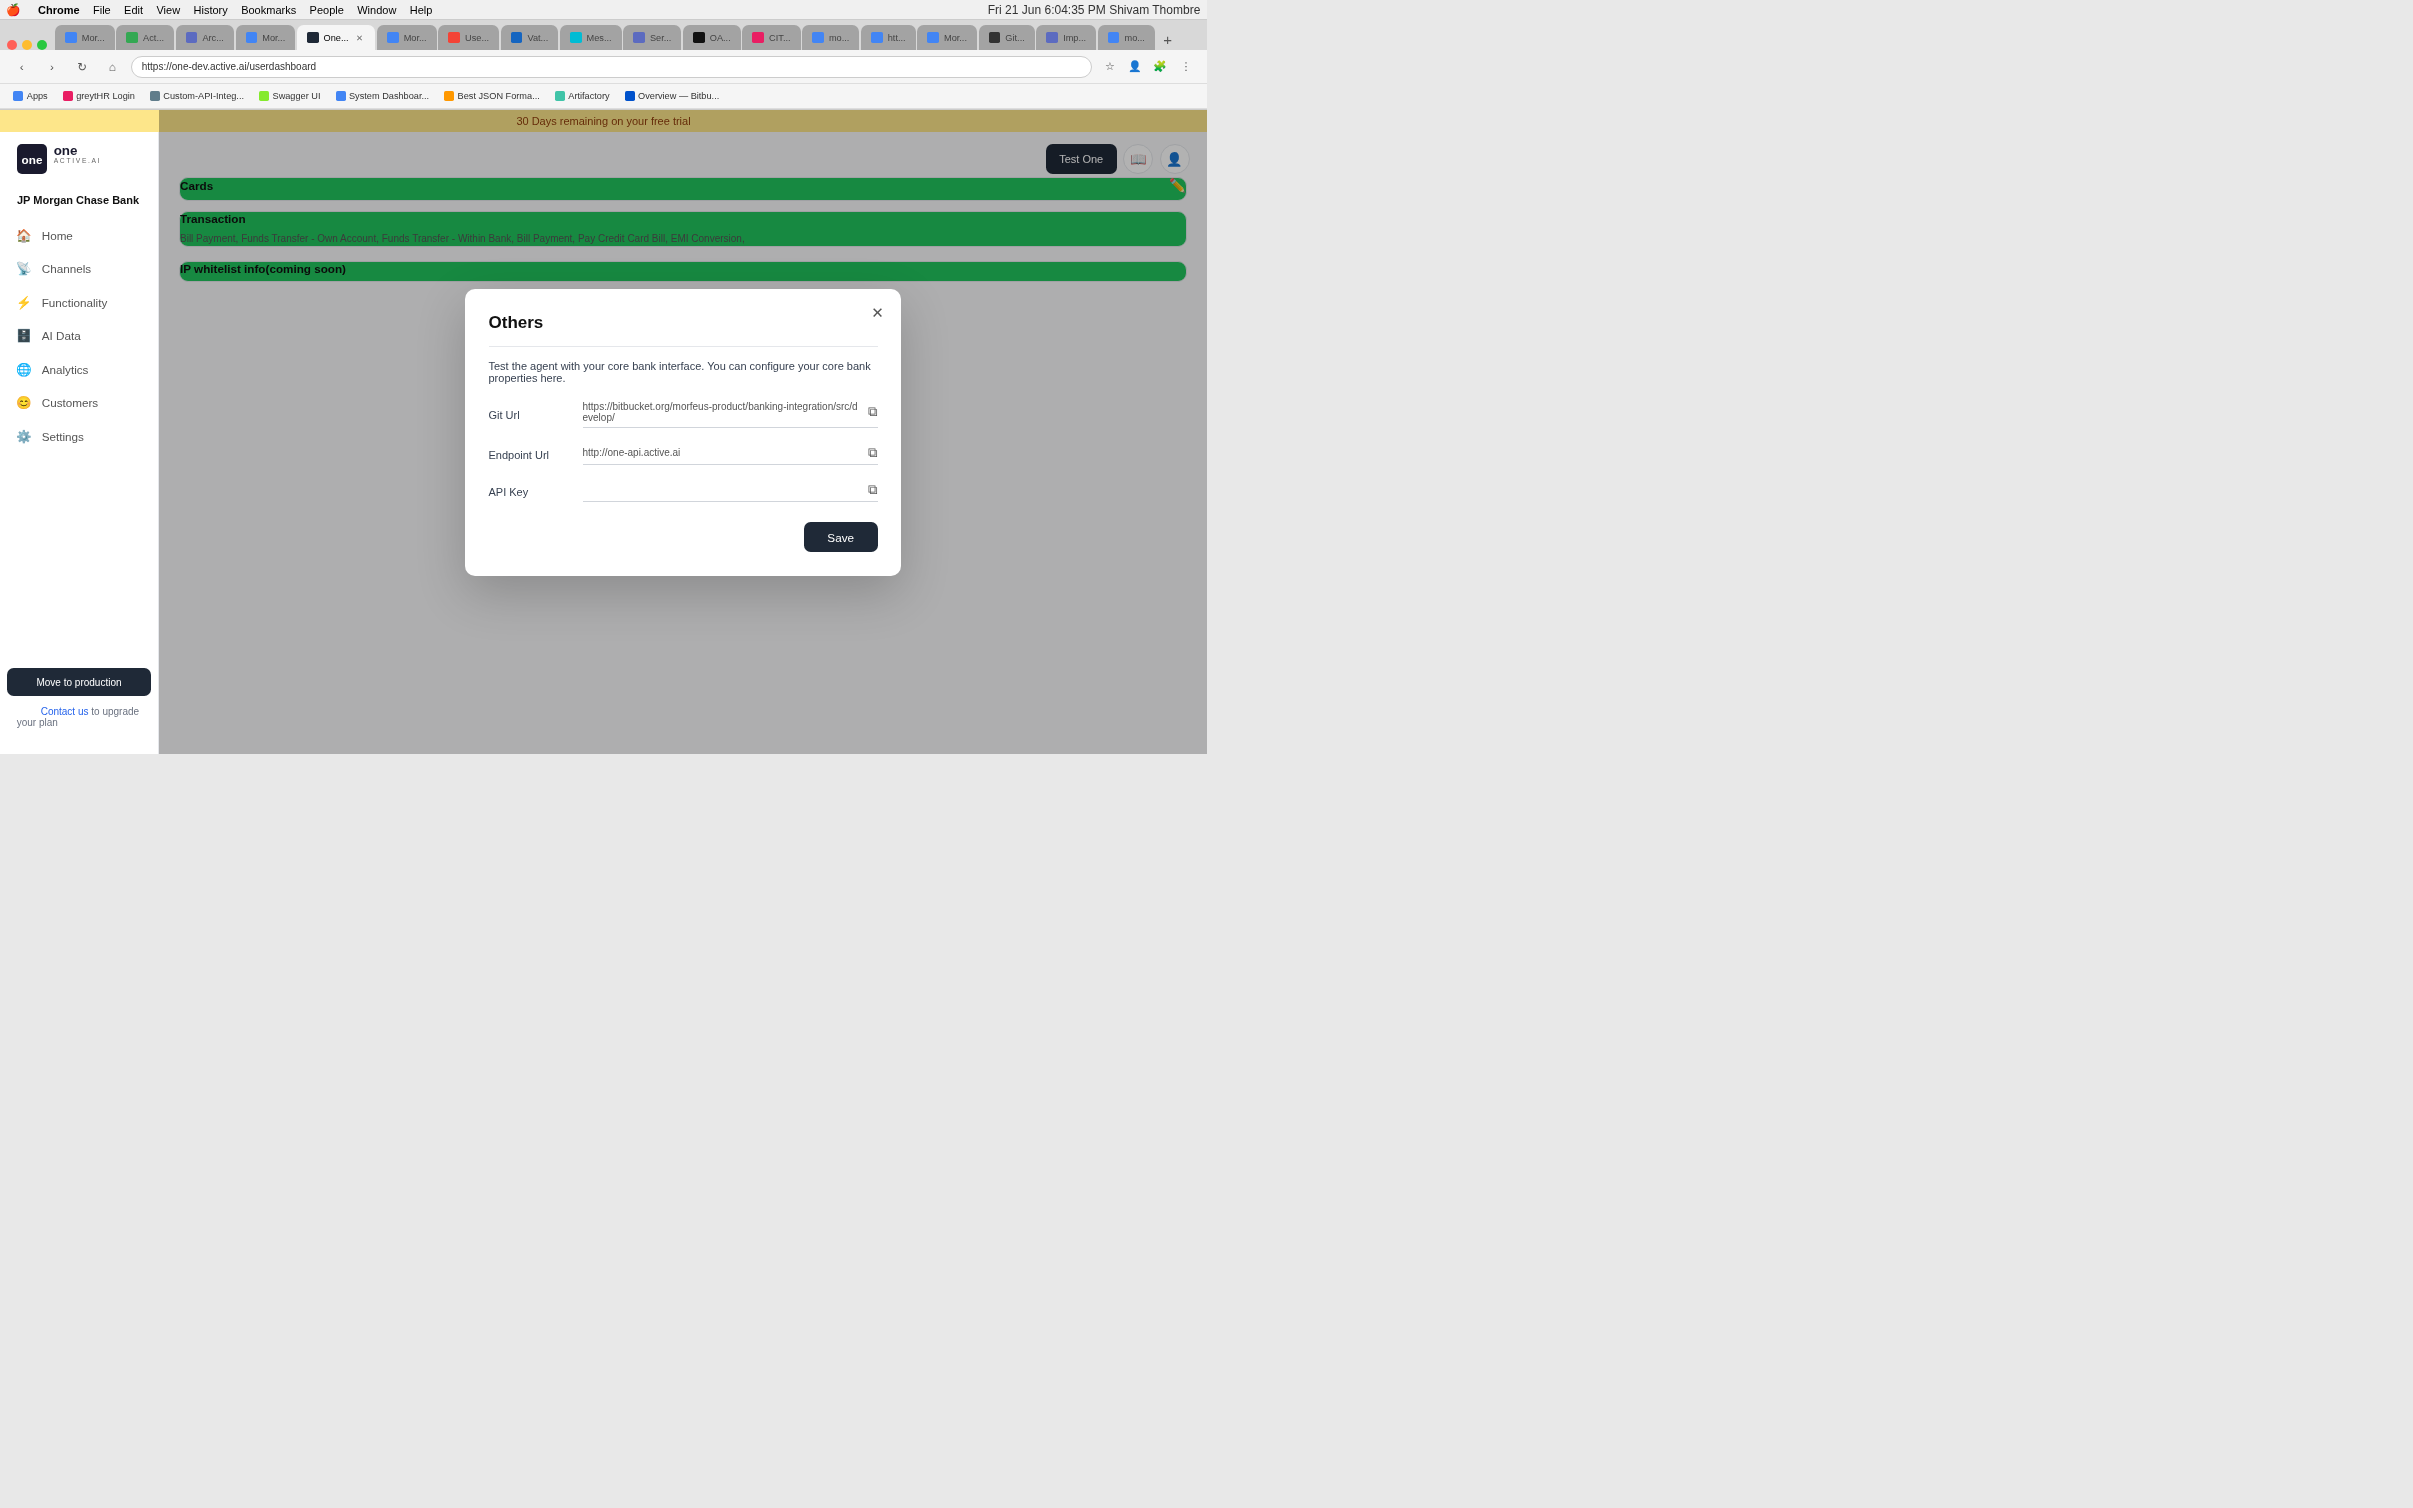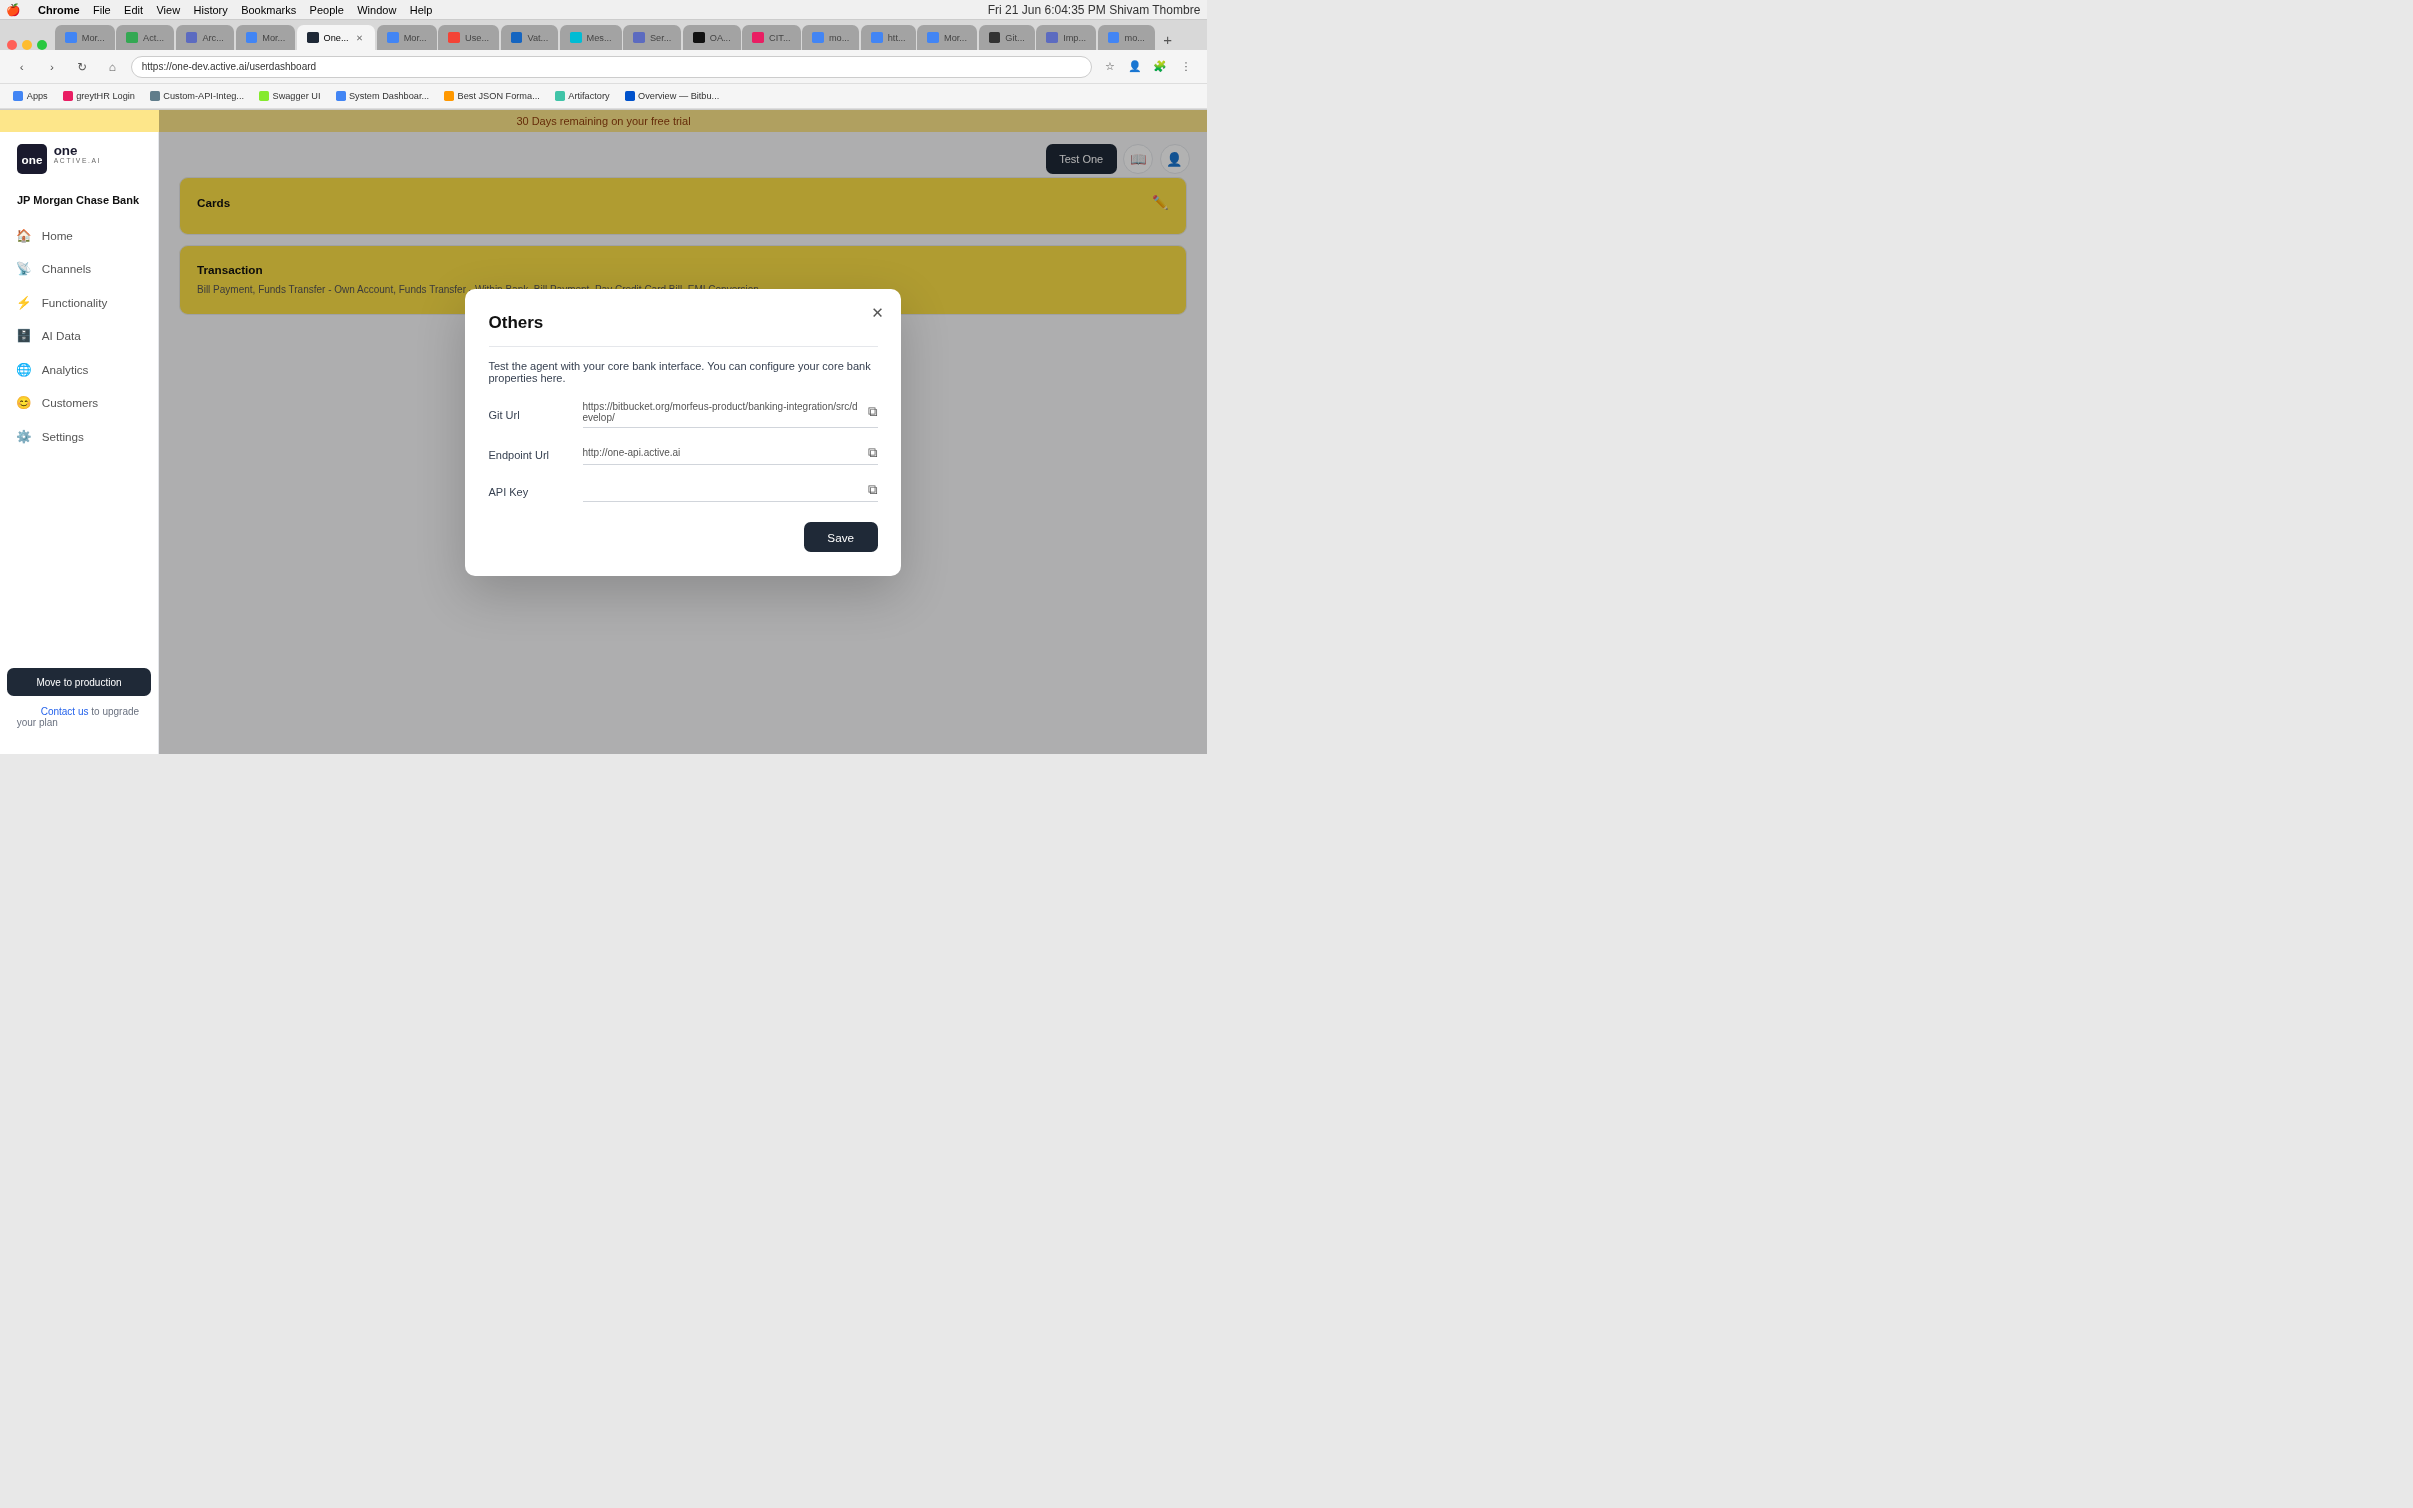--- a/index.html
+++ b/index.html
@@ -293,24 +293,24 @@
       overflow: hidden;
       position: relative;
     }
 
     
     .content-body {
       padding: 20px;
       filter: blur(0px);
     }
     .content-section {
-      background: #fde047;
+      background: #22c55e;
       border-radius: 9px;
       border: 0.8px solid #e5e7eb;
-      padding: 17px;
+      padding: 0;
       margin-bottom: 13.4px;
     }
     .section-header {
       display: flex;
       justify-content: space-between;
       align-items: center;
       margin-bottom: 6.7px;
     }
     .section-title { font-size: 11.7px; font-weight: 600; color: #111; }
     .section-text { font-size: 10px; color: #555; line-height: 1.5; }
@@ -701,20 +701,25 @@
         </div>
       </div>
 
       <div class="content-section">
         <div class="section-header">
           <span class="section-title">Transaction</span>
         </div>
         <p class="section-text">Bill Payment, Funds Transfer - Own Account, Funds Transfer - Within Bank, Bill Payment, Pay Credit Card Bill, EMI Conversion,</p>
       </div>
 
+      <div class="content-section">
+        <div class="section-header">
+          <span class="section-title">IP whitelist info(coming soon)</span>
+        </div>
+      </div>
     </div>
 
     <div class="modal-overlay">
       <div class="modal">
 
         <button class="modal-close">
           <span>✕</span>
         </button>
 
         <h2 class="modal-title">Others</h2>

